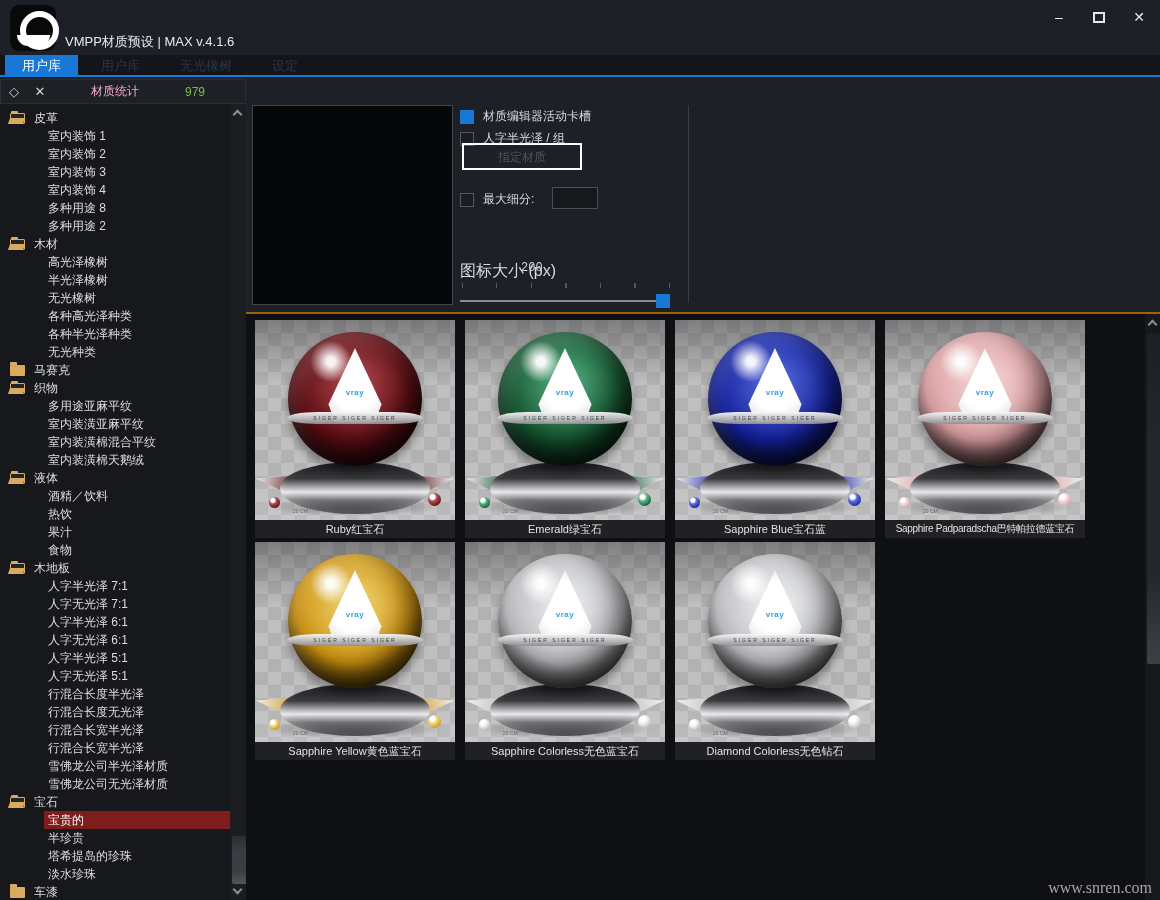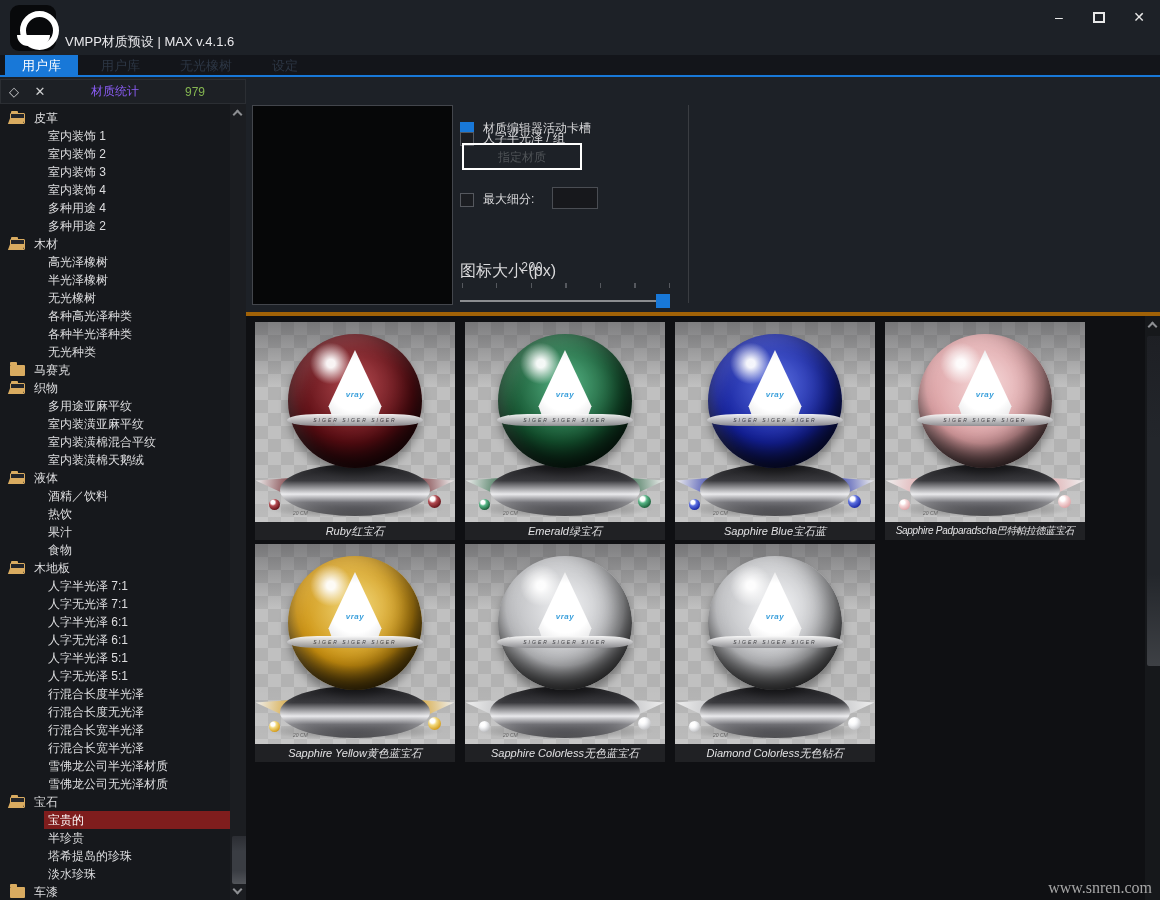--- a/index.html
+++ b/index.html
@@ -20,21 +20,21 @@
   
   .tabbar { position:absolute; top:55px; left:0; right:0; height:22px; background:#13151a; border-bottom:2px solid #1878d8; display:flex; }
   .tab { height:22px; line-height:22px; padding:0 17px; font-size:13px; color:#2c3644; }
   .tab.active { background:#1878d8; color:#fff; margin-left:5px; }
   .tab + .tab { margin-left:6px; }
 
   
   .sidepanel { position:absolute; top:79px; left:0; width:246px; bottom:0; background:#16181c; }
   .side-toolbar { position:absolute; top:0; left:0; right:0; height:25px; background:#1d2025; border:1px solid #2b2e33; display:flex; align-items:center; }
   .tb-icon { color:#cfd0d2; font-size:13px; width:26px; text-align:center; }
-  .tb-label { margin-left:38px; font-size:12px; color:#8b5cf6; }
+  .tb-label { margin-left:38px; font-size:12px; color:#f9a8d4; }
   .tb-value { margin-left:46px; font-size:12px; color:#84b551; }
 
   .tree { position:absolute; top:25px; bottom:0; left:0; right:16px; overflow:hidden; padding-top:5px; }
   .trow { height:18px; display:flex; align-items:center; font-size:12px; color:#dedee0; white-space:nowrap; }
   .trow.group { padding-left:10px;align-items:center; }
   .trow.child { margin-left:44px; padding-left:4px; }
   .trow.selected { background:#7f1d1d; color:#fff; }
   .fold { width:15px; height:11px; position:relative; margin-right:9px; flex:none; background:#d9ab60; border-radius:1px; }
   .fold::before { content:""; position:absolute; top:-3px; left:0; width:7px; height:3px; background:#d9ab60; border-radius:1px 1px 0 0; }
   .fold.open { background:#23252a; border:1px solid #d9ab60; }
@@ -56,21 +56,21 @@
   .assign-btn { position:absolute; left:216px; top:64px; width:120px; height:27px; background:transparent; border:2px solid #ffffff; color:#4f5357; font-size:12px; text-align:center; line-height:25px; }
   .subdiv-input { position:absolute; left:306px; top:108px; width:46px; height:22px; background:#17181c; border:1px solid #4a4d53; }
   .slider-label { position:absolute; left:214px; top:182px; font-size:16px; color:#d9d9db; }
   .slider-value { position:absolute; left:275px; top:182px; font-size:12px; color:#d9d9db;font-family:Liberation Mono, monospace; }
   .slider-ticks { position:absolute; left:216px; top:204px; width:208px; height:5px;
       background-image:repeating-linear-gradient(90deg,#55585e 0 1px,transparent 1px 34.5px); }
   .slider-track { position:absolute; left:214px; top:221px; width:210px; height:2px; background:#8b8d90; }
   .slider-handle { position:absolute; left:410px; top:215px; width:14px; height:14px; background:#1878d8; }
 
   
-  .gridpanel { position:absolute; top:312px; left:246px; right:0; bottom:0; background:#0f1013; border-top:4px solid #a16207;font-style:italic; }
+  .gridpanel { position:absolute; top:312px; left:246px; right:0; bottom:0; background:#0f1013; border-top:2px solid #a16207; }
   .tiles { position:absolute; left:9px; top:6px; width:850px; display:flex; flex-wrap:wrap; column-gap:10px; row-gap:4px; }
   .tile { width:200px; }
   .thumb { position:relative; width:200px; height:200px; overflow:hidden;
       background-color:#b2b2b2;
       background-image:linear-gradient(45deg,#c0c0c0 25%,transparent 25%,transparent 75%,#c0c0c0 75%),
                        linear-gradient(45deg,#c0c0c0 25%,transparent 25%,transparent 75%,#c0c0c0 75%);
       background-position:0 0,13px 13px; background-size:26px 26px; }
   .thumb::after { content:""; position:absolute; inset:0; background:linear-gradient(180deg,rgba(20,20,25,.38),rgba(0,0,0,0) 32%,rgba(0,0,0,0) 72%,rgba(255,255,255,.12)); }
   .shadow { position:absolute; left:10px; bottom:4px; width:180px; height:18px; border-radius:50%; background:radial-gradient(ellipse,rgba(0,0,0,.42),rgba(0,0,0,0) 70%); }
   .spike { position:absolute; top:150px; width:58px; height:30px; background:linear-gradient(90deg,#efefef,var(--c) 80%); z-index:1; }
@@ -145,21 +145,21 @@
     <div class="trow child">
         <span>室内装饰 2</span>
       </div>
     <div class="trow child">
         <span>室内装饰 3</span>
       </div>
     <div class="trow child">
         <span>室内装饰 4</span>
       </div>
     <div class="trow child">
-        <span>多种用途 4</span>
+        <span>多种用途 8</span>
       </div>
     <div class="trow child">
         <span>多种用途 2</span>
       </div>
 
     <div class="trow group">
         <span class="fold open"></span>
         <span>木材</span>
       </div>
     <div class="trow child">
@@ -287,21 +287,21 @@
   <div class="vscroll">
     <span class="chev up"></span>
     <div class="thumb" style="top:732px; height:48px;"></div>
     <span class="chev down"></span>
   </div>
 </div>
 
 <div class="options">
   <div class="preview-box"></div>
 
-  <div class="chkrow" style="left:214px; top:41px;">
+  <div class="chkrow" style="left:214px; top:29px;">
     <span class="chk checked"></span>
     <span>材质编辑器活动卡槽</span>
   </div>
   <div class="chkrow" style="left:214px; top:51px;">
     <span class="chk"></span>
     <span>人字半光泽 / 组</span>
   </div>
   <div class="assign-btn">指定材质</div>
   <div class="chkrow" style="left:214px; top:112px;">
     <span class="chk"></span>

